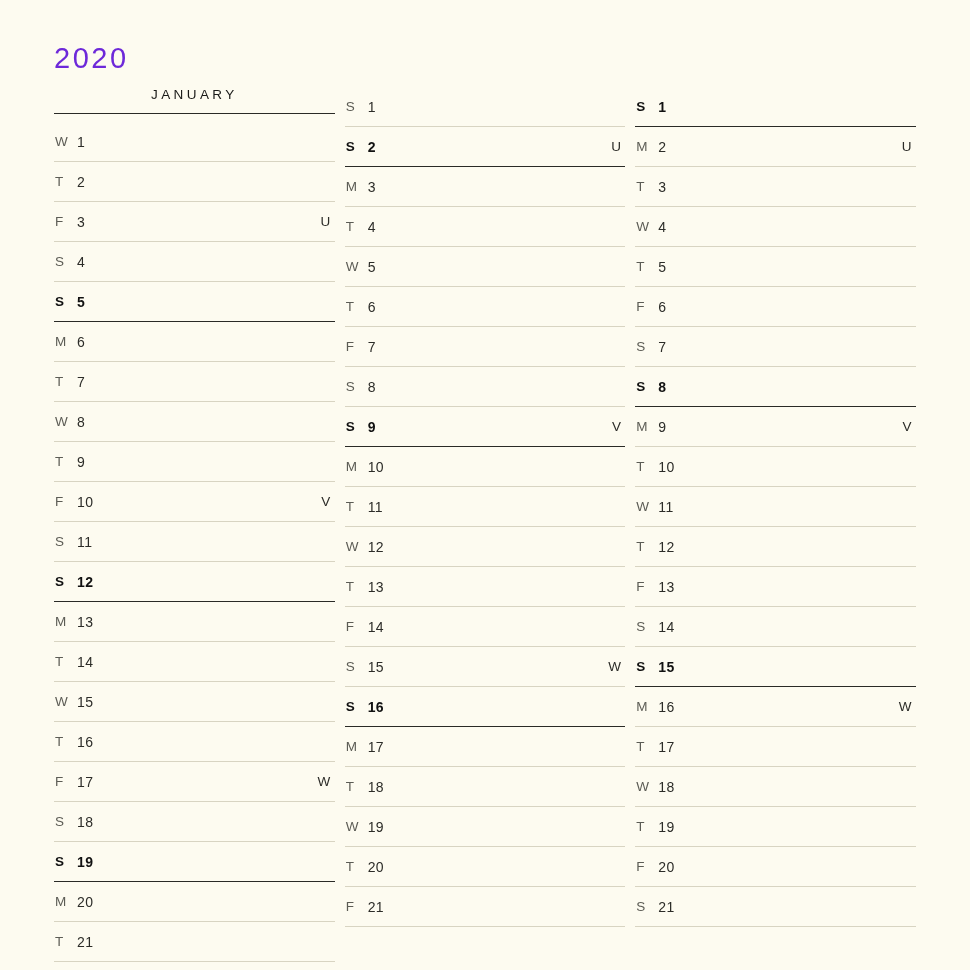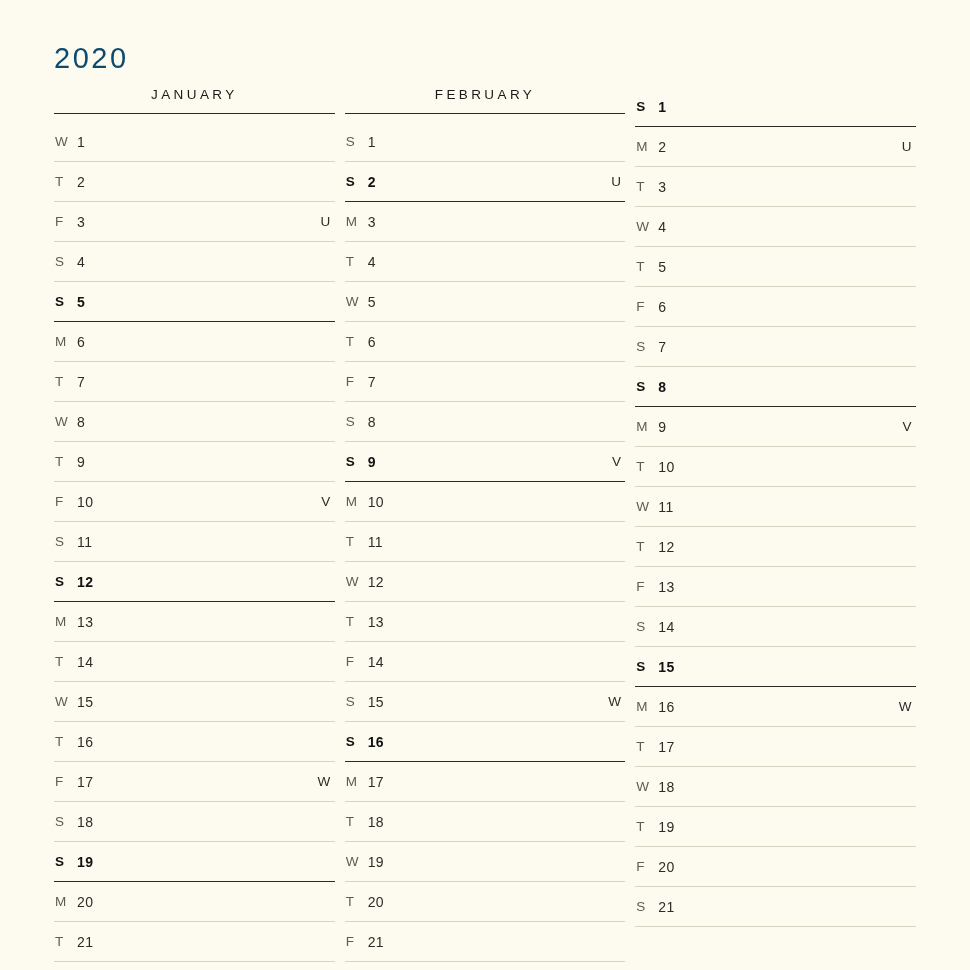--- a/index.html
+++ b/index.html
@@ -20,21 +20,21 @@
     width: 970px;
     height: 970px;
     box-sizing: border-box;
     padding: 36px 54px 0 54px;
   }
 
   .year {
     font-size: 29px;
     letter-spacing: 2.5px;
     font-weight: 400;
-    color: #0c4a6e;
+    color: #6d28d9;
     margin: 8px 0 14px 0;
     line-height: 1;
   }
 
   .months {
     display: flex;
     gap: 10px;
   }
 
   .month {
@@ -216,21 +216,20 @@
           </div>
           <div class="day-row">
             <span class="dow">T</span>
             <span class="num">21</span>
             <span class="mark"></span>
           </div>
         </div>
     </div>
 
     <div class="month">
-      <div class="month-name">FEBRUARY</div>
       <div class="days">
           <div class="day-row">
             <span class="dow">S</span>
             <span class="num">1</span>
             <span class="mark"></span>
           </div>
           <div class="day-row sunday">
             <span class="dow">S</span>
             <span class="num">2</span>
             <span class="mark">U</span>

